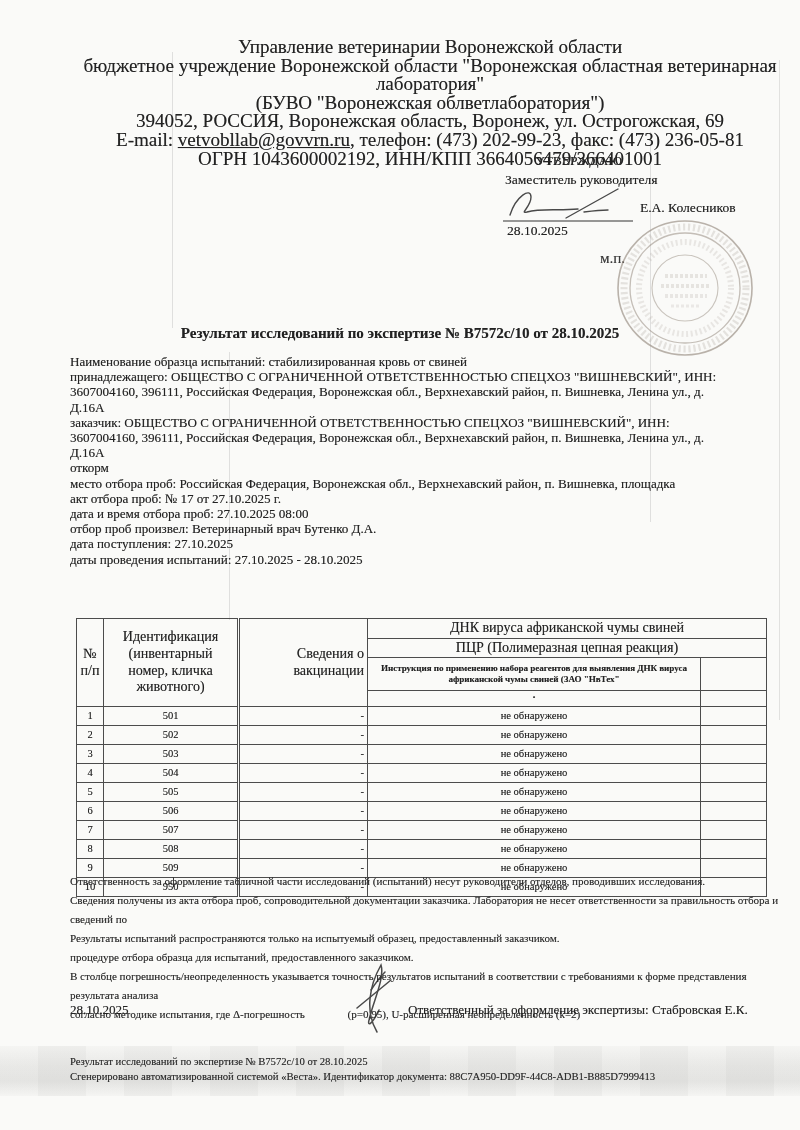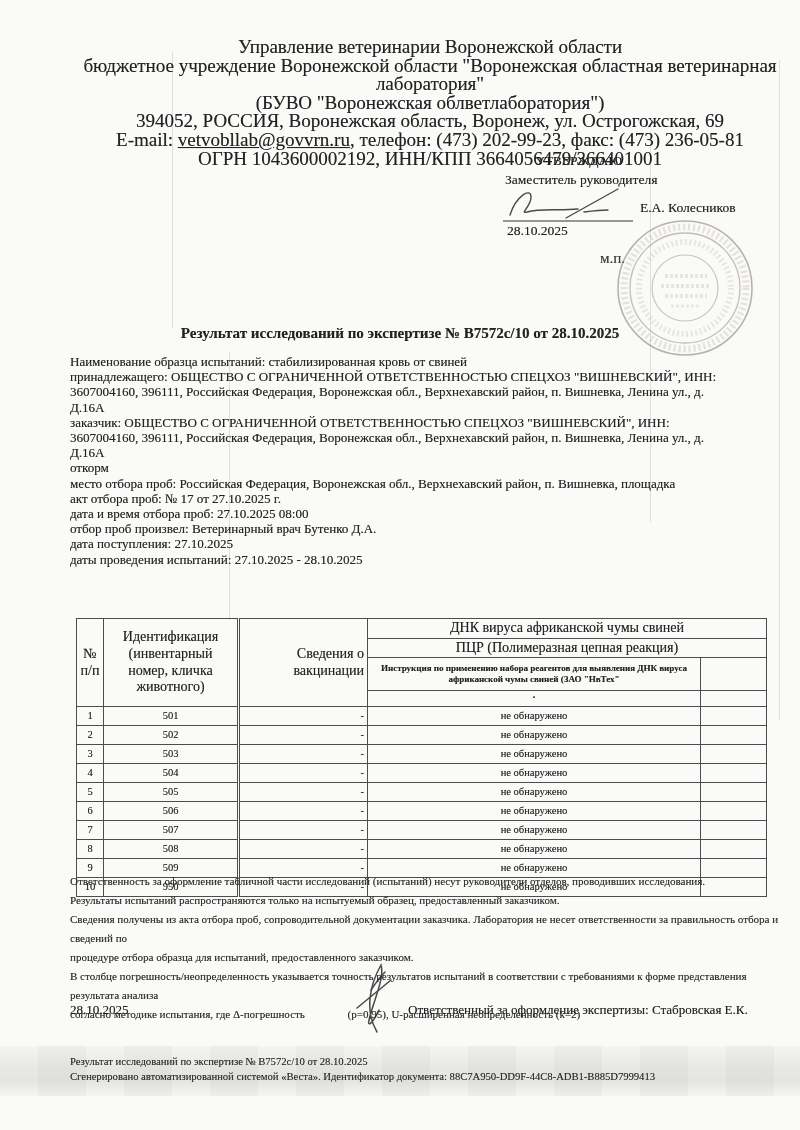--- a/index.html
+++ b/index.html
@@ -210,22 +210,22 @@
           <td>950</td>
           <td class="dbl">-</td>
           <td>не обнаружено</td>
           <td></td>
         </tr>
   </tbody>
     </table>
 
   <div class="abs notes">
     <div>Ответственность за оформление табличной части исследований (испытаний) несут руководители отделов, проводивших исследования.</div>
+    <div>Сведения получены из акта отбора проб, сопроводительной документации заказчика. Лаборатория не несет ответственности за правильность отбора и сведений по</div>
     <div>Результаты испытаний распространяются только на испытуемый образец, предоставленный заказчиком.</div>
-    <div>Сведения получены из акта отбора проб, сопроводительной документации заказчика. Лаборатория не несет ответственности за правильность отбора и сведений по</div>
     <div>процедуре отбора образца для испытаний, предоставленного заказчиком.</div>
     <div>В столбце погрешность/неопределенность указывается точность результатов испытаний в соответствии с требованиями к форме представления результата анализа</div>
     <div><span>согласно методике испытания, где Δ-погрешность </span><span class="italic">(p=0,95), U-расширенная неопределенность (k=2)</span></div>
   </div>
 
   <div class="abs signoff-date">28.10.2025</div>
   <svg class="abs" style="left:345px;top:960px;" width="56" height="78" viewBox="0 0 56 78">
     <g fill="none" stroke="#2b2b2b" stroke-width="1.5" opacity="0.85" stroke-linecap="round">
       <path d="M32,72 C20,52 24,26 36,5 C40,18 28,42 24,60 C22,68 28,63 34,50"></path>
       <path d="M12,48 L46,20"></path>

